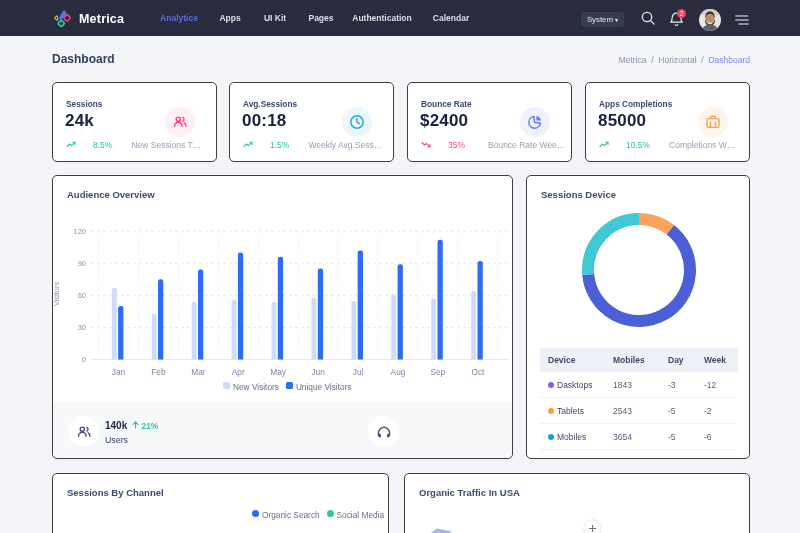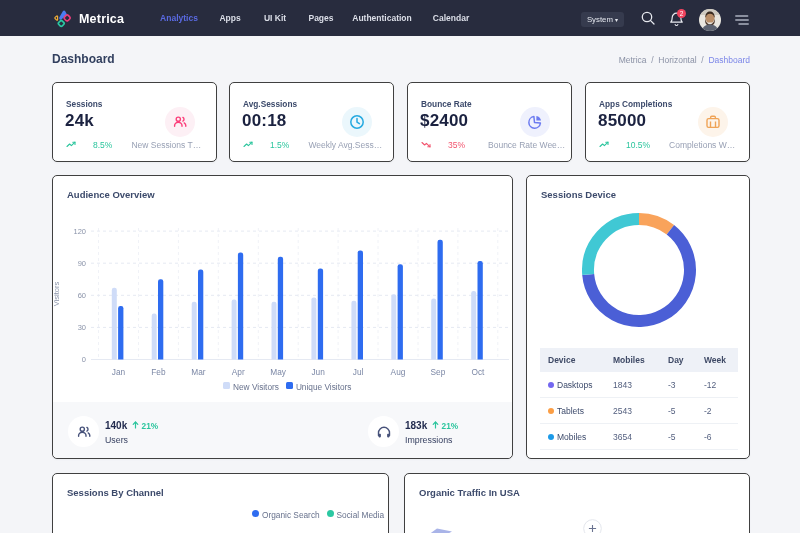--- a/index.html
+++ b/index.html
@@ -221,24 +221,20 @@
           </svg> 21%</span><div class="slab">Users</div></div>
   </div>
   <div class="sgroup" style="left:315px;top:239px">
     <div class="scirc">
         <svg width="16" height="16" viewBox="0 0 16 16" fill="none" stroke="#47527a" stroke-width="1.4" stroke-linecap="round">
           <path d="M2.5 11.5 v-2.7 a5.5 5.5 0 0 1 11 0 v2.7"></path>
           <path d="M2.5 9.8 h1.6 a0.8 0.8 0 0 1 0.8 0.8 v2 a0.8 0.8 0 0 1 -0.8 0.8 h-0.8 a0.8 0.8 0 0 1 -0.8 -0.8 Z" fill="#47527a" stroke="none"></path>
           <path d="M13.5 9.8 h-1.6 a0.8 0.8 0 0 0 -0.8 0.8 v2 a0.8 0.8 0 0 0 0.8 0.8 h0.8 a0.8 0.8 0 0 0 0.8 -0.8 Z" fill="#47527a" stroke="none"></path>
         </svg>
       </div>
-    <div><span class="snum">183k</span><span class="spct"><svg width="7" height="8" viewBox="0 0 7 8" fill="none" stroke="#2bc59d" stroke-width="1.2" stroke-linecap="round" stroke-linejoin="round">
-            <path d="M3.5 7 V1.2"></path>
-            <path d="M1.2 3.4 L3.5 1 L5.8 3.4"></path>
-          </svg> 21%</span><div class="slab">Impressions</div></div>
   </div>
 </div>
 
 <div class="card" style="left:526px;top:175px;width:224px;height:284px">
   <div class="ctitle">Sessions Device</div>
   <svg width="224" height="170" viewBox="0 0 224 170" style="position:absolute;left:0;top:0">
       <path d="M112.00 43.00 A51.0 51.0 0 0 1 143.40 53.81" fill="none" stroke="#f9a35b" stroke-width="12"></path>
       <path d="M143.40 53.81 A51.0 51.0 0 1 1 61.19 98.44" fill="none" stroke="#4b5fd6" stroke-width="12"></path>
       <path d="M61.19 98.44 A51.0 51.0 0 0 1 112.00 43.00" fill="none" stroke="#40c8d4" stroke-width="12"></path>
     </svg>

